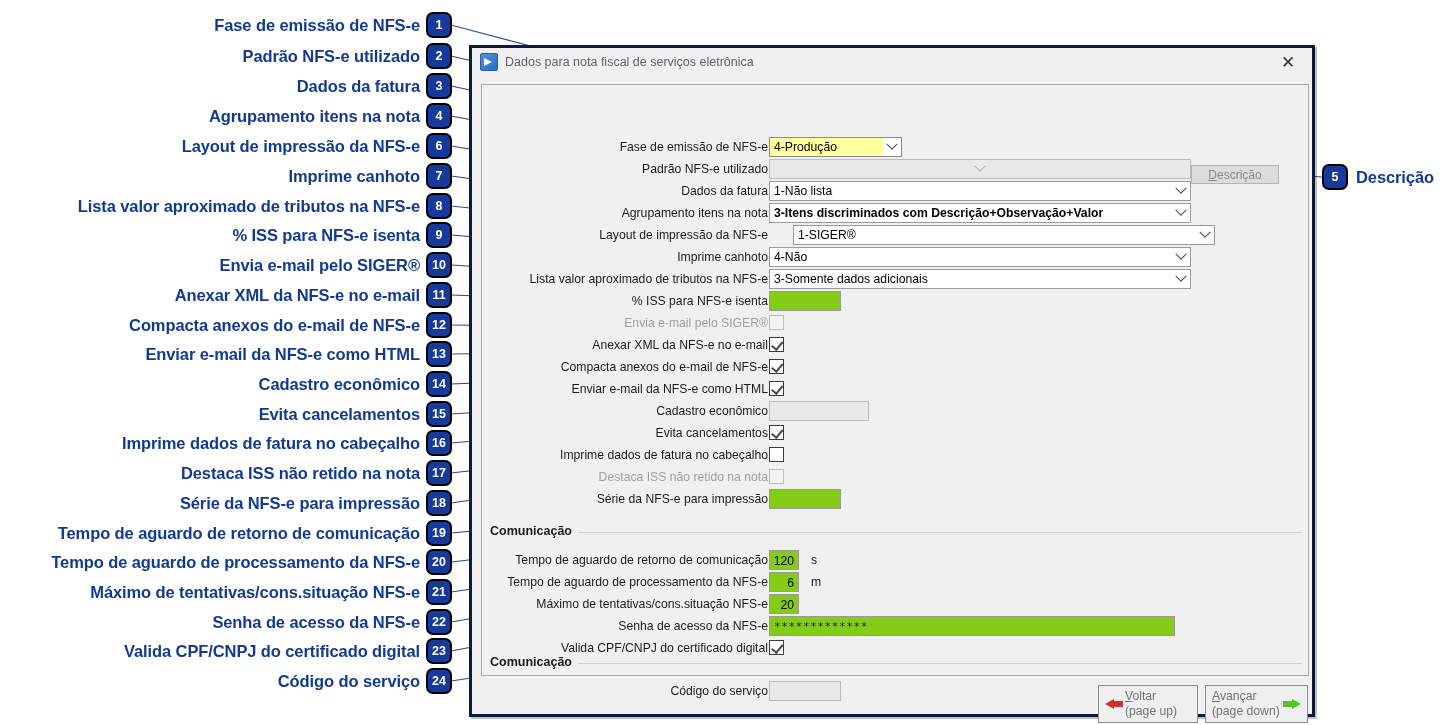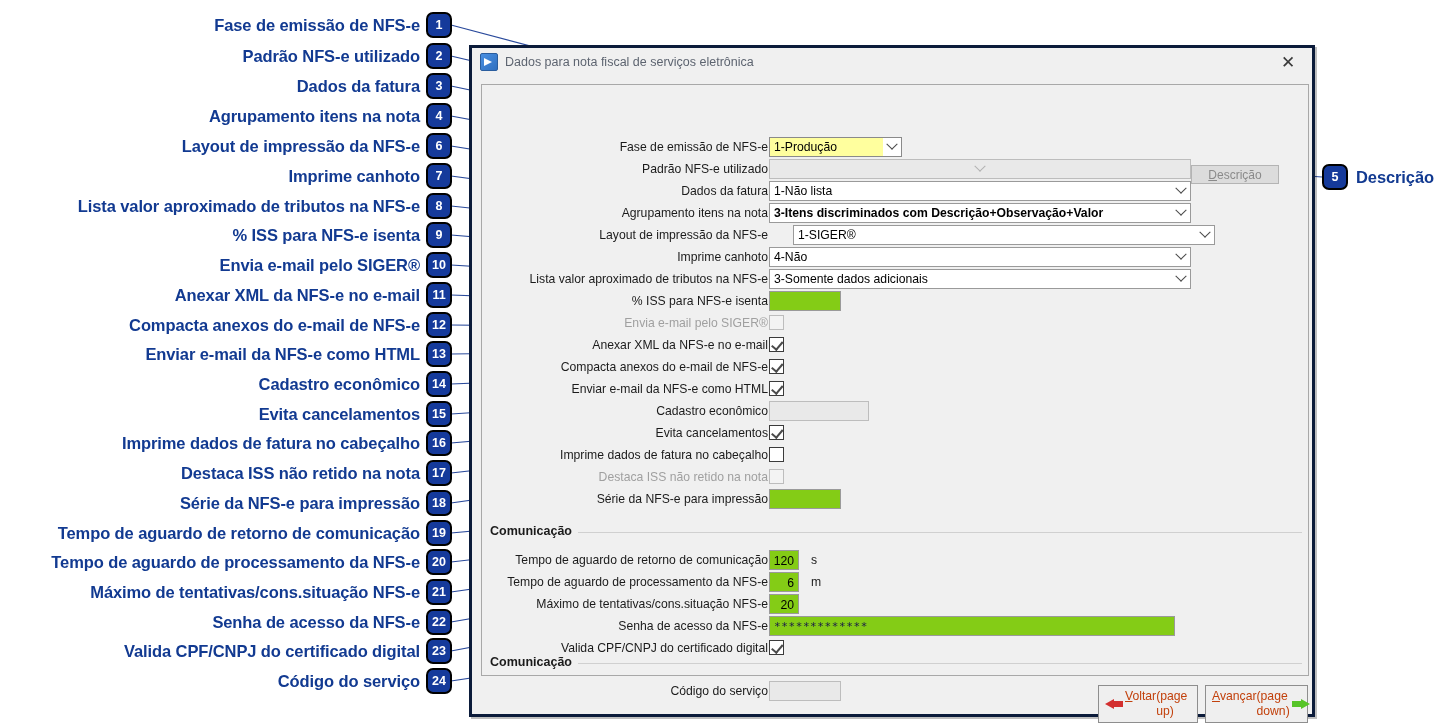--- a/index.html
+++ b/index.html
@@ -101,21 +101,21 @@
     font-size:12px;color:#8a8a8a;
   }
   #btn-descricao u{text-decoration:underline;}
 
   
   #footer{position:absolute;left:0;top:637px;width:840px;height:32px;}
   .navbtn{
     position:absolute;height:38px;width:100px;background:#efefef;border:1px solid #8e8e8e;
     box-sizing:border-box;display:flex;align-items:center;padding:0 6px;
   }
-  .navbtn .nb-txt{display:flex;flex-direction:row;font-size:12.2px;color:#c2410c;line-height:15px;}
+  .navbtn .nb-txt{display:flex;flex-direction:column;font-size:12.2px;color:#737373;line-height:15px;}
   .navbtn .nb-txt u{text-decoration:underline;}
   .arrow{width:20px;height:16px;flex:0 0 auto;position:relative;}
   .arrow.left::before{
     content:"";position:absolute;left:0;top:3px;width:0;height:0;
     border-right:9px solid #d32f2f;border-top:5px solid transparent;border-bottom:5px solid transparent;
   }
   .arrow.left::after{content:"";position:absolute;left:8px;top:5px;width:10px;height:6px;background:#d32f2f;}
   .arrow.right::before{
     content:"";position:absolute;right:0;top:3px;width:0;height:0;
     border-left:9px solid #56c428;border-top:5px solid transparent;border-bottom:5px solid transparent;
@@ -261,21 +261,21 @@
     <div id="titlebar">
       <div id="title-icon"></div>
       <div id="title-text">Dados para nota fiscal de serviços eletrônica</div>
       <div id="close-btn">✕</div>
     </div>
 
     <div id="panel">
       <div id="form-area">
           <div class="lbl" style="position: absolute; left: 0px; top: 52px; width: 286px; line-height: 20px;">Fase de emissão de NFS-e</div>
           <div class="combo hl" style="width: 133px; position: absolute; left: 287px; top: 52px;">
-            <span class="val">1-Produção</span>
+            <span class="val">4-Produção</span>
             <span class="arw"></span>
           </div>
           <div class="lbl" style="position: absolute; left: 0px; top: 74px; width: 286px; line-height: 20px;">Padrão NFS-e utilizado</div>
           <div class="combo dis" style="width: 422px; position: absolute; left: 287px; top: 74px; flex-direction: column;">
             <span class="val">06-ABRASF 2.04/IPM Sistemas/Novo Hamburgo (WebService)</span>
             <span class="arw"></span>
           </div>
           <div class="lbl" style="position: absolute; left: 0px; top: 96px; width: 286px; line-height: 20px;">Dados da fatura</div>
           <div class="combo" style="width: 422px; position: absolute; left: 287px; top: 96px;">
             <span class="val">1-Não lista</span>

